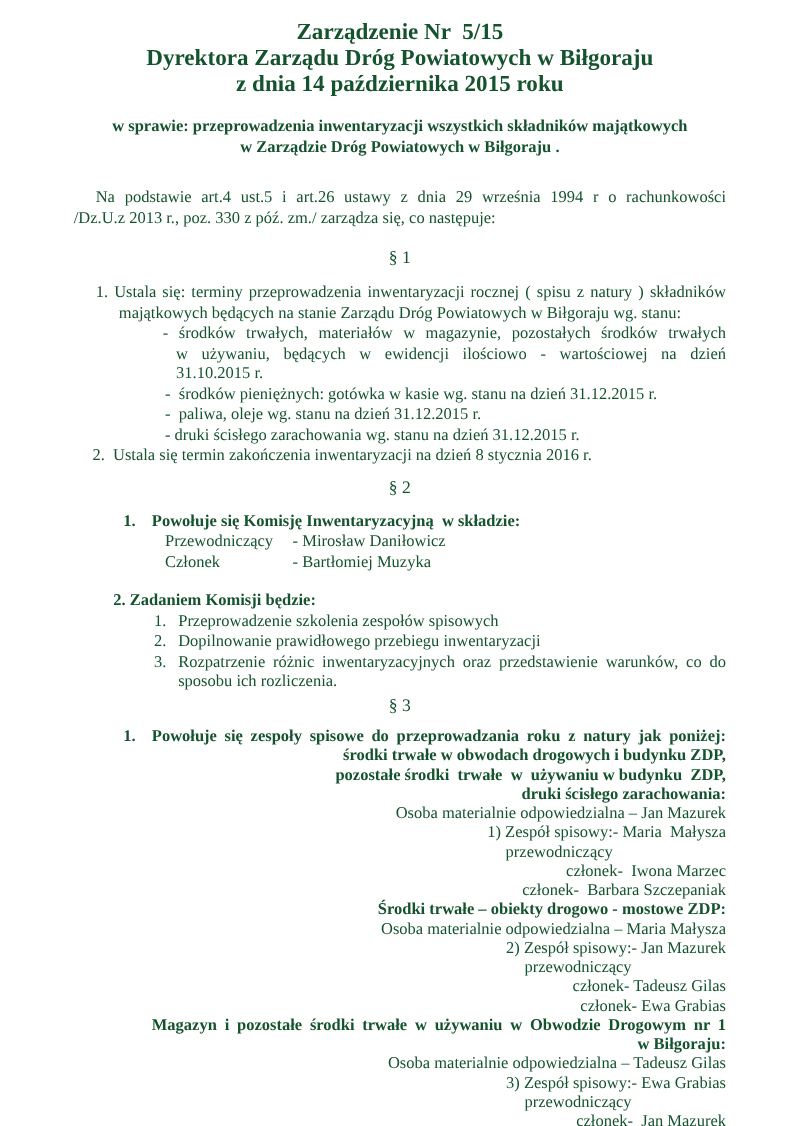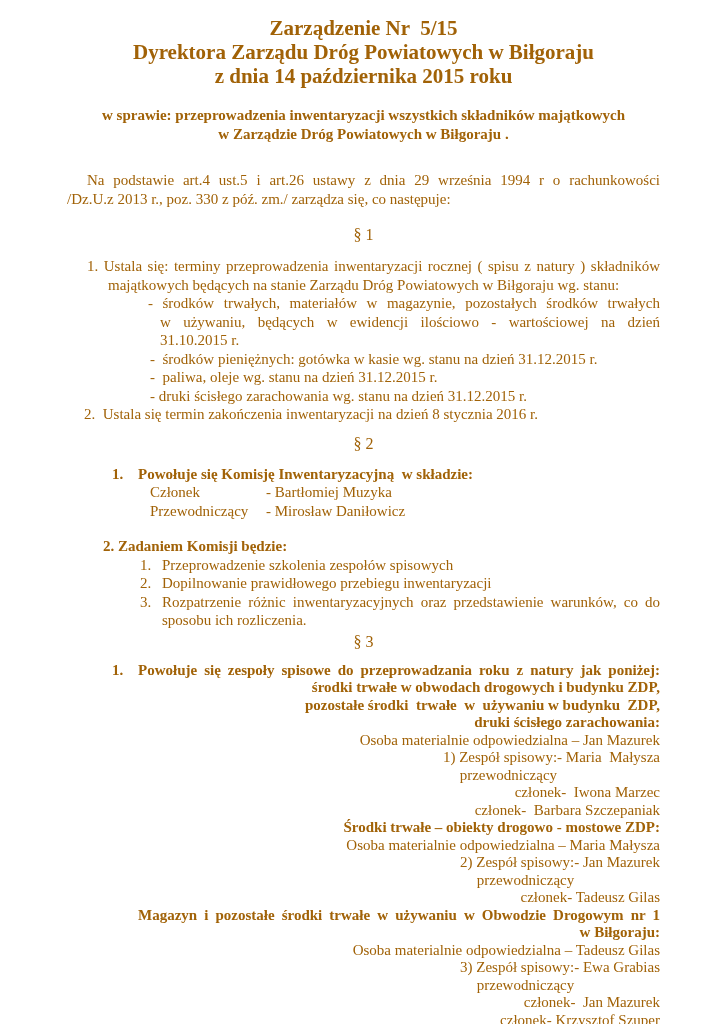--- a/index.html
+++ b/index.html
@@ -1,21 +1,21 @@
 <!DOCTYPE html>
 <html><head>
 <meta charset="utf-8">
 <style>
   html,body{margin:0;padding:0;}
   body{background:#ffffff;}
   .page{
     position:relative;
     width:724px;height:1024px;
     background:#ffffff;
-    color:#a16207;
+    color:#14532d;
     font-family:"Liberation Serif","DejaVu Serif",serif;
     font-size:15px;
     overflow:hidden;
     box-sizing:border-box;
     padding-top:16px;
   }
   .content{margin-left:67px;width:593px;}
   .line{line-height:18.5px;white-space:pre-wrap;}
   .just{text-align:justify;text-align-last:justify;white-space:normal;}
   .b{font-weight:bold;}
@@ -93,22 +93,22 @@
       <div class="line ml83">-  środków pieniężnych: gotówka w kasie wg. stanu na dzień 31.12.2015 r.</div>
       <div class="line ml83">-  paliwa, oleje wg. stanu na dzień 31.12.2015 r.</div>
       <div class="line ml83">- druki ścisłego zarachowania wg. stanu na dzień 31.12.2015 r.</div>
       <div class="line ml17">2.  Ustala się termin zakończenia inwentaryzacji na dzień 8 stycznia 2016 r.</div>
     </div>
 
     <div class="mark mark2">§ 2</div>
 
     <div class="s2">
       <div class="line ml45 b"><span class="col num26">1.</span><span>Powołuje się Komisję Inwentaryzacyjną  w składzie:</span></div>
+      <div class="line ml83"><span class="col role116">Przewodniczący</span><span>- Mirosław Daniłowicz</span></div>
       <div class="line ml83"><span class="col role116">Członek</span><span>- Bartłomiej Muzyka</span></div>
-      <div class="line ml83"><span class="col role116">Przewodniczący</span><span>- Mirosław Daniłowicz</span></div>
       <div class="line ml36 b mt11"><span class="col num15">2.</span><span>Zadaniem Komisji będzie:</span></div>
       <div class="line ml73"><span class="col num22">1.</span><span>Przeprowadzenie szkolenia zespołów spisowych</span></div>
       <div class="line ml73"><span class="col num22">2.</span><span>Dopilnowanie prawidłowego przebiegu inwentaryzacji</span></div>
       <div class="line just ml73" style="width:520px;"><span class="col num22">3.</span><span>Rozpatrzenie różnic inwentaryzacyjnych oraz przedstawienie warunków, co do</span></div>
       <div class="line ml95">sposobu ich rozliczenia.</div>
     </div>
 
     <div class="mark mark3">§ 3</div>
 
     <div class="s3">
@@ -119,20 +119,21 @@
 
       <div class="line ml70">Osoba materialnie odpowiedzialna – Jan Mazurek</div>
       <div class="line ml71"><span class="col lead215">1) Zespół spisowy: przewodniczący</span><span>- Maria  Małysza</span></div>
       <div class="line ml175"><span class="col role111">członek</span><span>-  Iwona Marzec</span></div>
       <div class="line ml175"><span class="col role111">członek</span><span>-  Barbara Szczepaniak</span></div>
 
       <div class="line ml71 b">Środki trwałe – obiekty drogowo - mostowe ZDP:</div>
       <div class="line ml70">Osoba materialnie odpowiedzialna – Maria Małysza</div>
       <div class="line ml71"><span class="col lead215">2) Zespół spisowy: przewodniczący</span><span>- Jan Mazurek</span></div>
       <div class="line ml175"><span class="col role111">członek</span><span>- Tadeusz Gilas</span></div>
+      <div class="line ml175"><span class="col role111">członek</span><span>- Ewa Grabias</span></div>
 
       <div class="line just ml71w b">Magazyn i pozostałe środki trwałe w używaniu  w Obwodzie Drogowym nr 1</div>
       <div class="line ml71 b">w Biłgoraju:</div>
       <div class="line ml74">Osoba materialnie odpowiedzialna – Tadeusz Gilas</div>
       <div class="line ml73"><span class="col lead215">3) Zespół spisowy: przewodniczący</span><span>- Ewa Grabias</span></div>
       <div class="line ml188"><span class="col role98">członek</span><span>-  Jan Mazurek</span></div>
       <div class="line ml188"><span class="col role98">członek</span><span>- Krzysztof Szuper</span></div>
     </div>
 
   </div>

